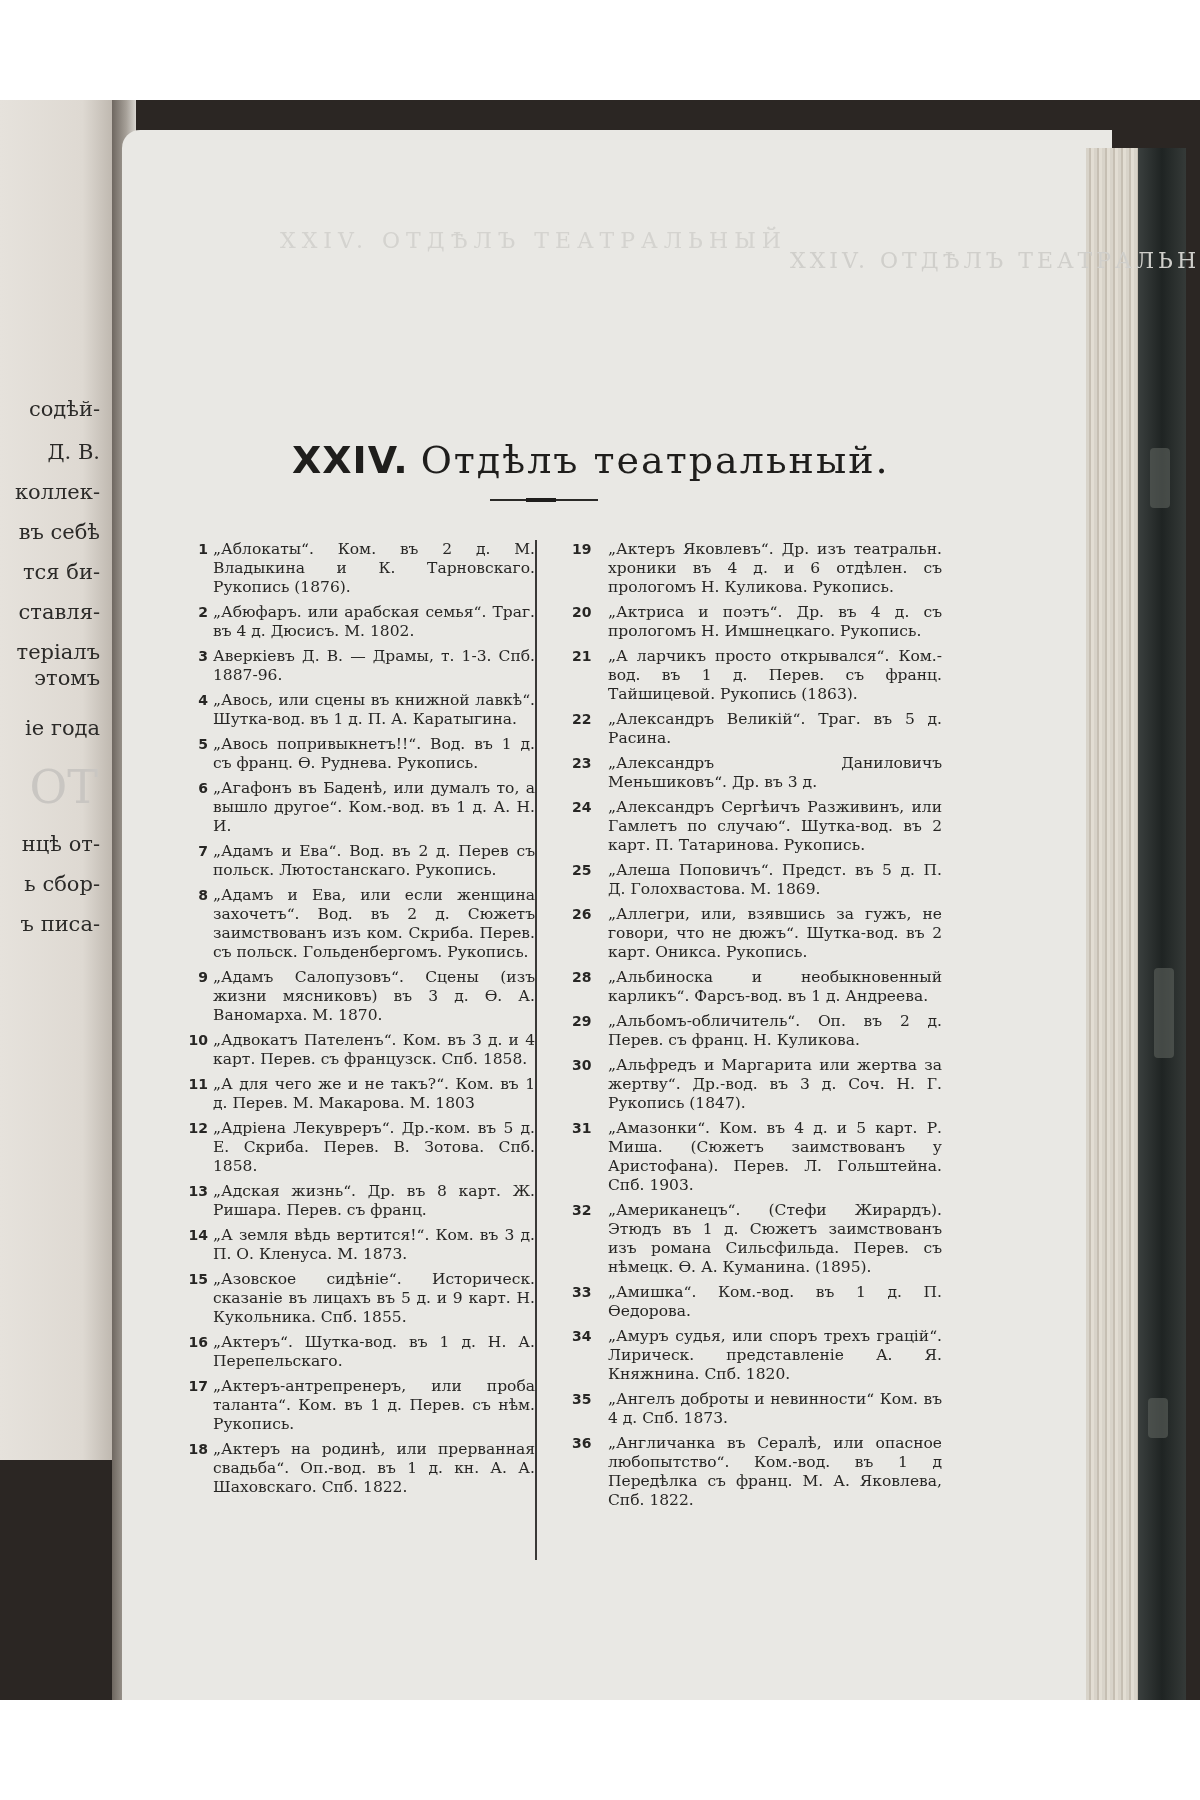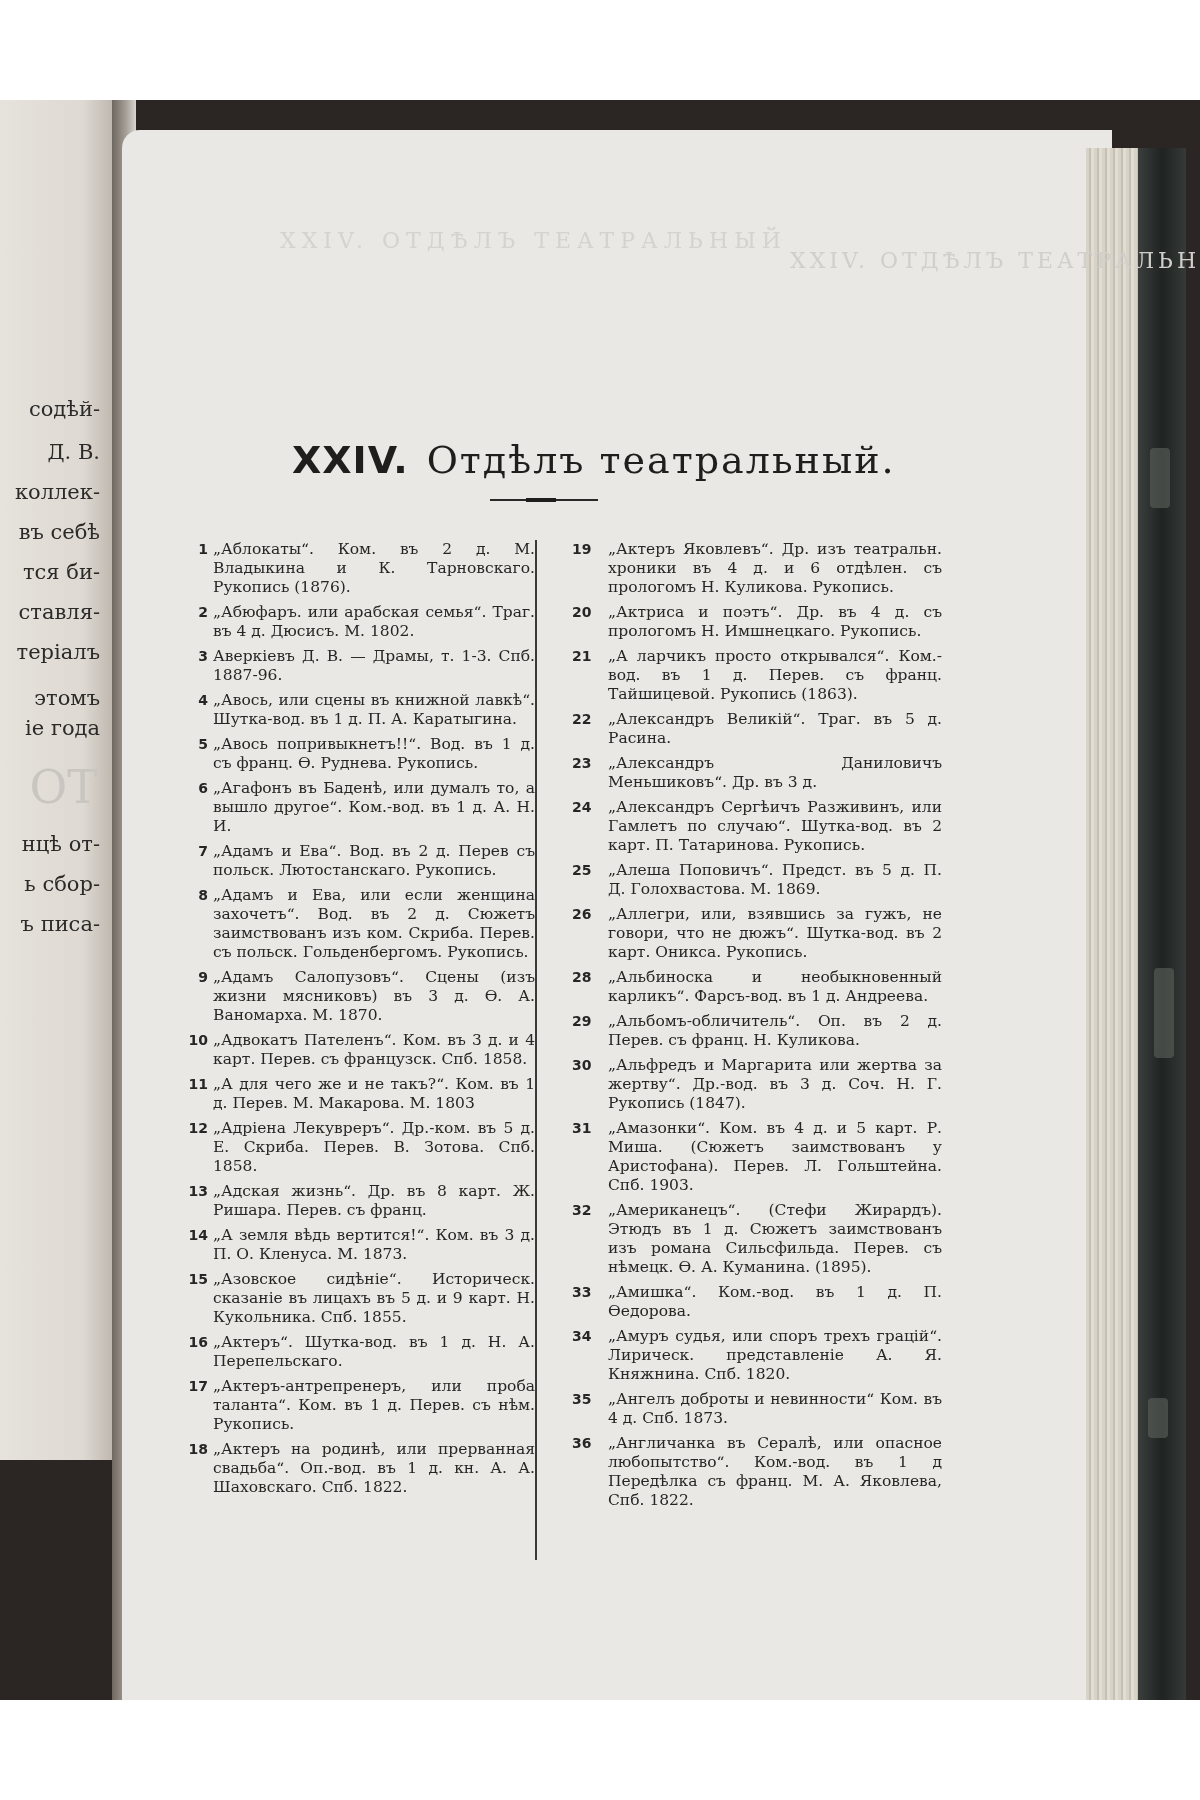--- a/index.html
+++ b/index.html
@@ -8,21 +8,21 @@
   .left-page{position:absolute;left:0;top:100px;width:118px;height:1360px;background:linear-gradient(90deg,#e6e2dc 0%,#ded9d2 70%,#b9b2a9 100%);overflow:hidden;}
   .left-line{position:absolute;right:18px;font-size:21px;color:#2b2a28;white-space:nowrap;text-align:right;}
   .left-ghost{position:absolute;right:20px;font-size:46px;color:#c9c6c2;white-space:nowrap;}
   .left-bottom{position:absolute;left:-10px;font-size:17px;font-style:italic;font-weight:bold;color:#2b2a28;transform:rotate(-14deg);white-space:nowrap;}
   .gutter{position:absolute;left:112px;top:100px;width:24px;height:1600px;background:linear-gradient(90deg,#6e6760,#a7a199 60%,#d9d6d0);}
   .right-page{position:absolute;left:122px;top:130px;width:990px;height:1570px;background:#e9e8e4;border-radius:18px 0 0 0;}
   .page-edges{position:absolute;left:1086px;top:148px;width:56px;height:1552px;background:repeating-linear-gradient(90deg,#d8d3c9 0 3px,#c6bfb3 3px 5px,#e2ddd3 5px 8px);}
   .cover{position:absolute;left:1138px;top:148px;width:48px;height:1552px;background:linear-gradient(90deg,#3a3f3e,#1f2423 50%,#353a38);}
   .cover-spot{position:absolute;width:20px;background:#5d625e;opacity:.6;border-radius:4px;}
   .title{position:absolute;left:292px;top:438px;font-size:38px;color:#1f1e1c;letter-spacing:2px;white-space:nowrap;}
-  .title b{font-family:"DejaVu Sans",sans-serif;font-weight:bold;letter-spacing:1px;margin-right:18px;}
+  .title b{font-family:"DejaVu Sans",sans-serif;font-weight:bold;letter-spacing:1px;margin-right:12px;}
   .rule{position:absolute;left:490px;top:499px;width:108px;height:2px;background:#2a2927;}
   .rule-mid{position:absolute;left:526px;top:498px;width:30px;height:4px;background:#1f1e1c;}
   .col-divider{position:absolute;left:535px;top:540px;width:2px;height:1020px;background:#3a3937;}
   .col{position:absolute;top:540px;}
   .col.left{left:180px;width:355px;}
   .col.right{left:572px;width:370px;}
   .entry{position:relative;padding-left:33px;margin-bottom:6px;font-size:15.5px;line-height:19px;color:#272624;}
   .entry .num{position:absolute;left:0;top:0;width:28px;text-align:right;font-weight:bold;font-family:"DejaVu Sans",sans-serif;font-size:14px;}
   .col.right .entry{padding-left:36px;}
   .col.right .entry .num{width:24px;text-align:left;}
@@ -36,21 +36,21 @@
 <div class="photo"></div>
 
 <div class="left-page">
   <div class="left-line" style="top:297px;">содѣй-</div>
   <div class="left-line" style="top:340px;">Д. В.</div>
   <div class="left-line" style="top:380px;margin-left:24px;">коллек-</div>
   <div class="left-line" style="top:420px;">въ себѣ</div>
   <div class="left-line" style="top:460px;">тся би-</div>
   <div class="left-line" style="top:500px;">ставля-</div>
   <div class="left-line" style="top:540px;margin-left:8px;">теріалъ</div>
-  <div class="left-line" style="top:586px;">этомъ</div>
+  <div class="left-line" style="top:566px;">этомъ</div>
   <div class="left-line" style="top:616px;">іе года</div>
   <div class="left-ghost" style="top:660px;">ОТ</div>
   <div class="left-line" style="top:732px;">нцѣ от-</div>
   <div class="left-line" style="top:772px;">ь сбор-</div>
   <div class="left-line" style="top:812px;">ъ писа-</div>
   <div class="left-bottom" style="top:1420px;">для театра</div>
   <div class="left-bottom" style="top:1442px;">библіотеки.</div>
 </div>
 
 <div class="gutter"></div>

